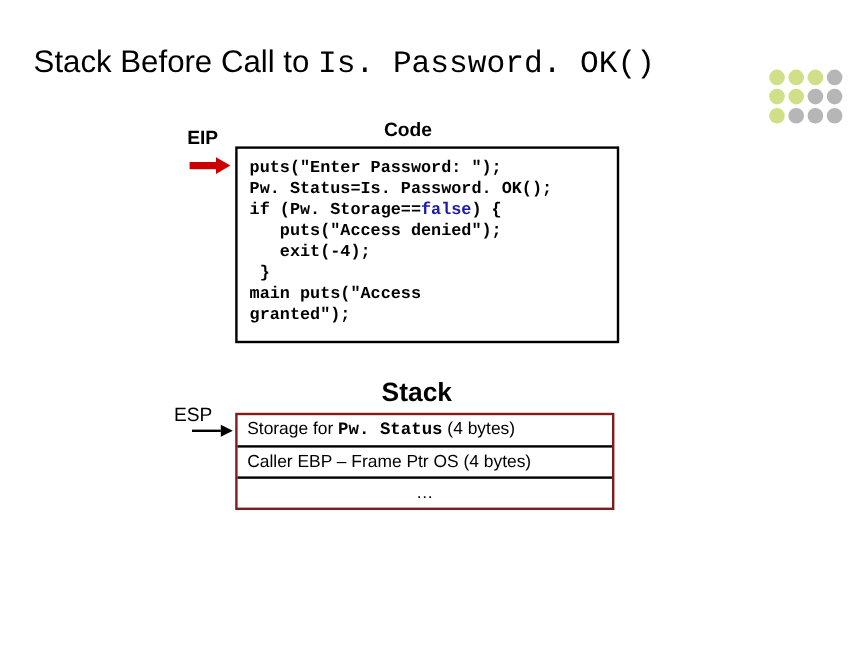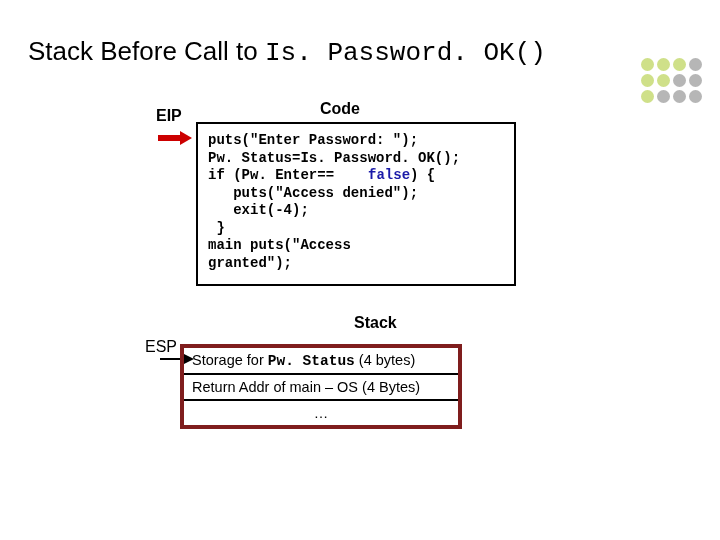--- a/index.html
+++ b/index.html
@@ -64,28 +64,27 @@
       width: 320px;
       border: 2.5px solid #000;
       padding: 8px 10px 12px 10px;
       font-family: "Courier New", monospace;
       font-size: 14px;
       font-weight: bold;
       line-height: 1.25;
       white-space: pre;
     }
     .code-box .kw-if, .code-box .kw-else { color: #000000; }
-    .code-box .kw-false { color: #1a1aa8; margin-left: 34px; }
+    .code-box .kw-false { color: #1a1aa8; }
     .stack-heading {
       position: absolute;
       top: 314px;
       left: 318px;
-      font-size: 16px;
+      font-size: 22px;
       font-weight: bold;
-      margin-left: 36px;
     }
     .esp-label {
       position: absolute;
       top: 338px;
       left: 145px;
       font-size: 16px;
       font-weight: normal;
     }
     .esp-arrow {
       position: absolute;
@@ -96,23 +95,23 @@
     .esp-arrow .shaft { width: 24px; height: 2px; background: #000; }
     .esp-arrow .head {
       width: 0; height: 0;
       border-top: 5px solid transparent;
       border-bottom: 5px solid transparent;
       border-left: 10px solid #000;
     }
     .stack-table {
       position: absolute;
       top: 344px;
-      left: 180px;
-      width: 282px;
-      border: 4px solid #7f1d1d;
+      left: 196px;
+      width: 316px;
+      border: 2px solid #7f1d1d;
     }
     .stack-row {
       border-bottom: 2px solid #000;
       padding: 4px 8px;
       font-size: 14.5px;
       text-align: left;
     }
     .stack-row:last-child { border-bottom: none; text-align: center; }
     .stack-row .mono { font-family: "Courier New", monospace; font-weight: bold; }
   </style>
@@ -141,38 +140,38 @@
 <div class="eip-label">EIP</div>
 <div class="eip-arrow">
   <div class="shaft"></div>
     <div class="head"></div>
 </div>
 
 <div class="code-heading">Code</div>
 
 <div class="code-box"><span>puts("Enter Password: ");</span>
 <span>Pw. Status=Is. Password. OK();</span>
-<span class="kw-if">if</span><span> (Pw. Enter==</span><span class="kw-false">false</span><span>) {</span>
+<span class="kw-if">if</span><span> (Pw. Storage==</span><span class="kw-false">false</span><span>) {</span>
 <span>   puts("Access denied");</span>
 <span>   exit(-4);</span>
 <span> }</span>
 <span class="kw-else">main</span><span> puts("Access</span>
 <span>granted");</span></div>
 
 <div class="stack-heading">Stack</div>
 
 <div class="esp-label">ESP</div>
 <div class="esp-arrow">
   <div class="shaft"></div>
     <div class="head"></div>
 </div>
 
 <div class="stack-table">
   <div class="stack-row">
     <span>Storage for </span><span class="mono">Pw. Status</span><span> (4 bytes)</span>
   </div>
   <div class="stack-row">
-    <span>Return Addr of main – OS (4 Bytes)</span>
+    <span>Caller EBP – Frame Ptr OS (4 bytes)</span>
   </div>
   <div class="stack-row">
     <span>…</span>
   </div>
 </div>
 
 </body></html>

